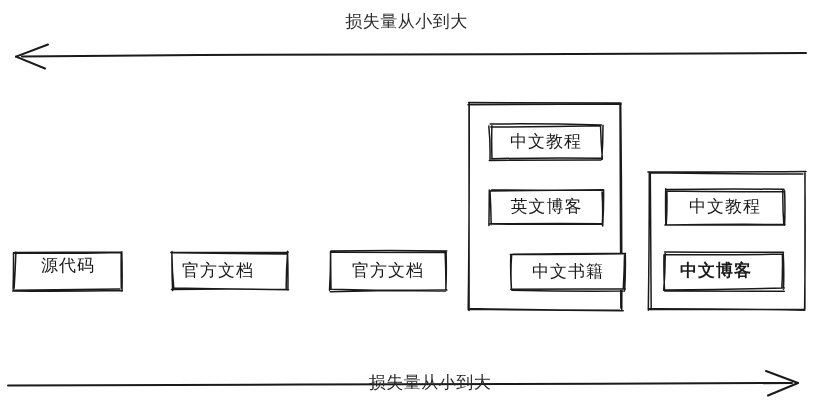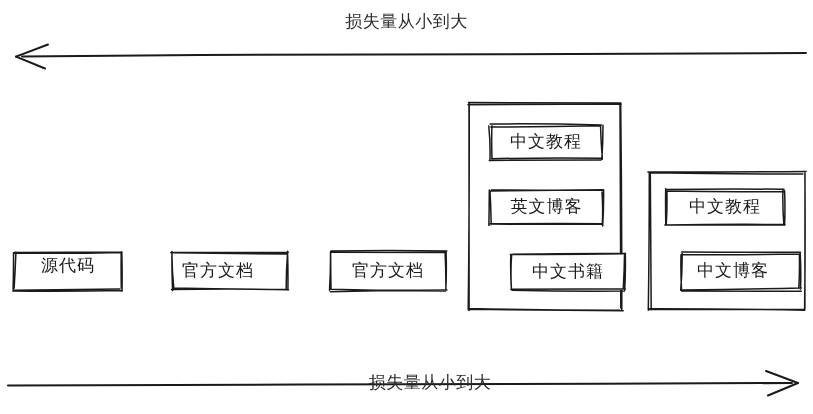--- a/index.html
+++ b/index.html
@@ -143,19 +143,19 @@
 <div class="group-box" style="left: 649px; top: 172px; width: 156px; height: 138px;">
   <svg class="sketch-svg" width="162" height="144" viewBox="-3 -3 162 144" style="left: -3px; top: -3px;">
       <path d="M -1.1 0.0 Q 78.4 0.1 157.0 -0.6 M 155.9 1.3 Q 156.5 68.8 155.6 136.8 M 155.8 138.3 Q 77.9 136.6 -0.9 136.7 M -0.7 138.3 Q 0.3 68.3 0.3 0.0 M 0.3 0.7 Q 76.4 2.0 153.9 2.0 M 156.0 0.5 Q 155.7 68.7 155.9 137.1 M 154.6 137.6 Q 77.8 137.5 0.2 137.5 M 2.2 137.8 Q 1.5 68.8 1.3 1.4" stroke="#1a1a1a" stroke-width="1.5" fill="none" stroke-linecap="round"></path>
     </svg>
   <div class="node-box" style="left: 16px; top: 18px; width: 120px; height: 35px;">
     <svg class="sketch-svg" width="126" height="41" viewBox="-3 -3 126 41" style="left: -3px; top: -3px;">
         <path d="M 1.1 -0.5 Q 60.6 -1.3 119.0 -0.7 M 119.6 0.8 Q 120.3 19.0 119.6 35.3 M 120.0 34.5 Q 60.1 34.1 -0.1 34.9 M 0.8 34.0 Q 0.4 16.3 0.7 -1.2 M 1.0 1.1 Q 60.0 2.1 119.5 1.5 M 117.9 -0.2 Q 117.5 18.0 118.9 35.1 M 119.5 35.0 Q 60.6 35.1 0.6 34.8 M 1.3 33.6 Q 2.3 17.9 1.9 1.6" stroke="#1a1a1a" stroke-width="1.5" fill="none" stroke-linecap="round"></path>
       </svg>
     <span class="node-label">中文教程</span>
   </div>
-  <div class="node-box" style="left: 32px; top: 81px; width: 104px; height: 37px;">
+  <div class="node-box" style="left: 15px; top: 81px; width: 104px; height: 37px; font-weight: bold;">
     <svg class="sketch-svg" width="126" height="43" viewBox="-3 -3 126 43" style="left: -3px; top: -3px;">
         <path d="M 0.6 -1.1 Q 60.8 -0.5 119.5 -0.8 M 119.2 0.3 Q 120.2 18.3 119.5 36.2 M 120.3 38.3 Q 60.4 38.0 0.7 38.0 M -0.3 37.3 Q 1.3 19.3 1.2 0.2 M 1.7 1.6 Q 60.3 2.1 118.5 1.1 M 118.4 1.6 Q 118.8 17.6 117.8 35.4 M 120.3 34.9 Q 61.5 36.5 1.0 37.1 M 0.5 36.9 Q -0.4 18.6 -0.0 1.8" stroke="#1a1a1a" stroke-width="1.5" fill="none" stroke-linecap="round"></path>
       </svg>
     <span class="node-label">中文博客</span>
   </div>
 </div>
 
 </body></html>

